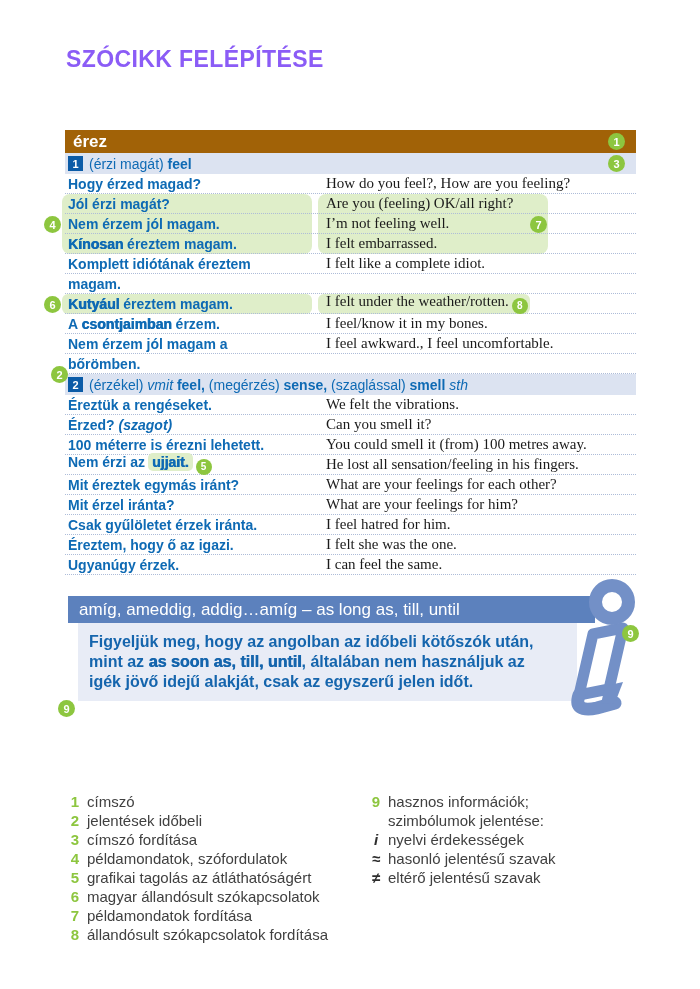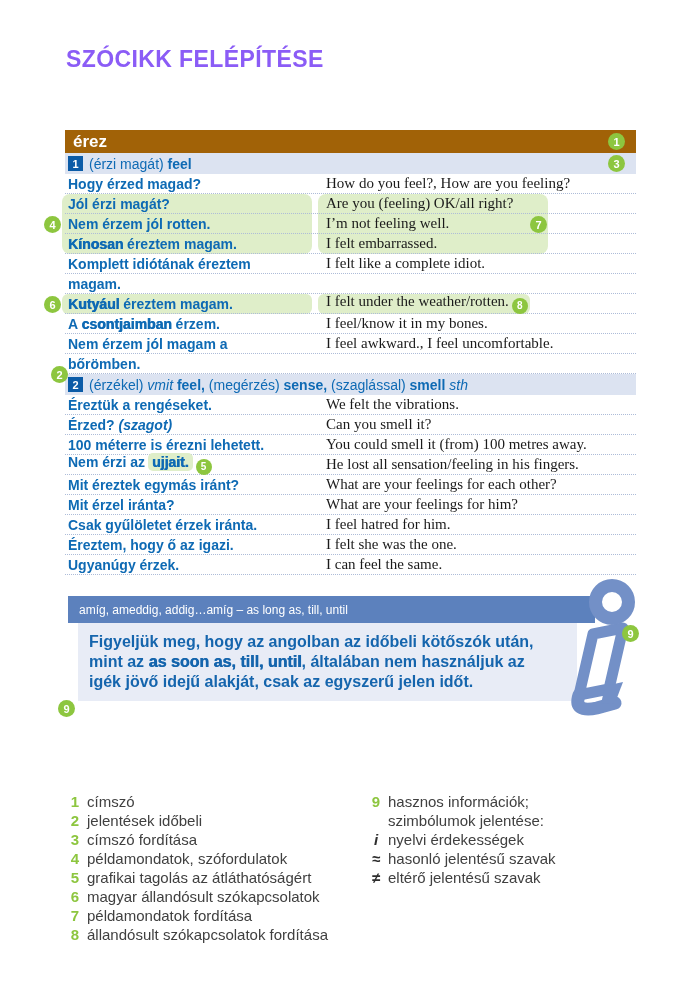--- a/index.html
+++ b/index.html
@@ -53,21 +53,21 @@
     vertical-align:-3px;margin-left:3px;}
   .badge.abs{position:absolute;}
   .hl{position:absolute;background:#dfeec9;}
   .hl-hu-block{left:-3px;top:64px;width:250px;height:60px;border-radius:8px;}
   .hl-en-block{left:253px;top:64px;width:230px;height:60px;border-radius:8px;}
   .hl-hu-line7{left:-3px;top:164px;width:250px;height:20px;border-radius:6px;}
   .hl-en-line7{left:253px;top:164px;width:212px;height:20px;border-radius:6px;}
   
   .infobox-header{
     position:absolute;left:68px;top:596px;width:527px;height:27px;background:#5c81bd;
-    color:#fff;font-size:12px;display:flex;align-items:center;padding-left:11px;
+    color:#fff;font-size:17px;display:flex;align-items:center;padding-left:11px;
     box-sizing:border-box;white-space:nowrap;
   }
   .infobox-body{
     position:absolute;left:78px;top:623px;width:499px;height:78px;background:#e8ecf6;
     color:#1565ad;font-size:16px;font-weight:bold;line-height:20px;
     padding:9px 40px 0 11px;box-sizing:border-box;
   }
   .infobox-body .b{text-shadow:.6px 0 currentColor;}
   .info-i{position:absolute;left:565px;top:576px;width:100px;height:152px;}
   
@@ -106,21 +106,21 @@
       </div>
       <div class="line">
         <div class="hu">Hogy érzed magad?</div>
         <div class="en">How do you feel?, How are you feeling?</div>
       </div>
       <div class="line">
         <div class="hu">Jól érzi magát?</div>
         <div class="en">Are you (feeling) OK/all right?</div>
       </div>
       <div class="line">
-        <div class="hu">Nem érzem jól rotten.</div>
+        <div class="hu">Nem érzem jól magam.</div>
         <div class="en">I’m not feeling well.</div>
       </div>
       <div class="line">
         <div class="hu"><span class="em">Kínosan</span><span> éreztem magam.</span></div>
         <div class="en">I felt embarrassed.</div>
       </div>
       <div class="line">
         <div class="hu">Komplett idiótának éreztem</div>
         <div class="en">I felt like a complete idiot.</div>
       </div>

